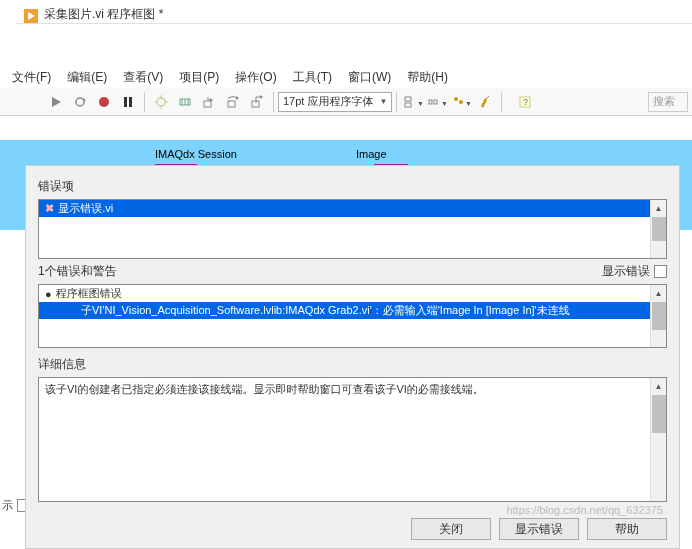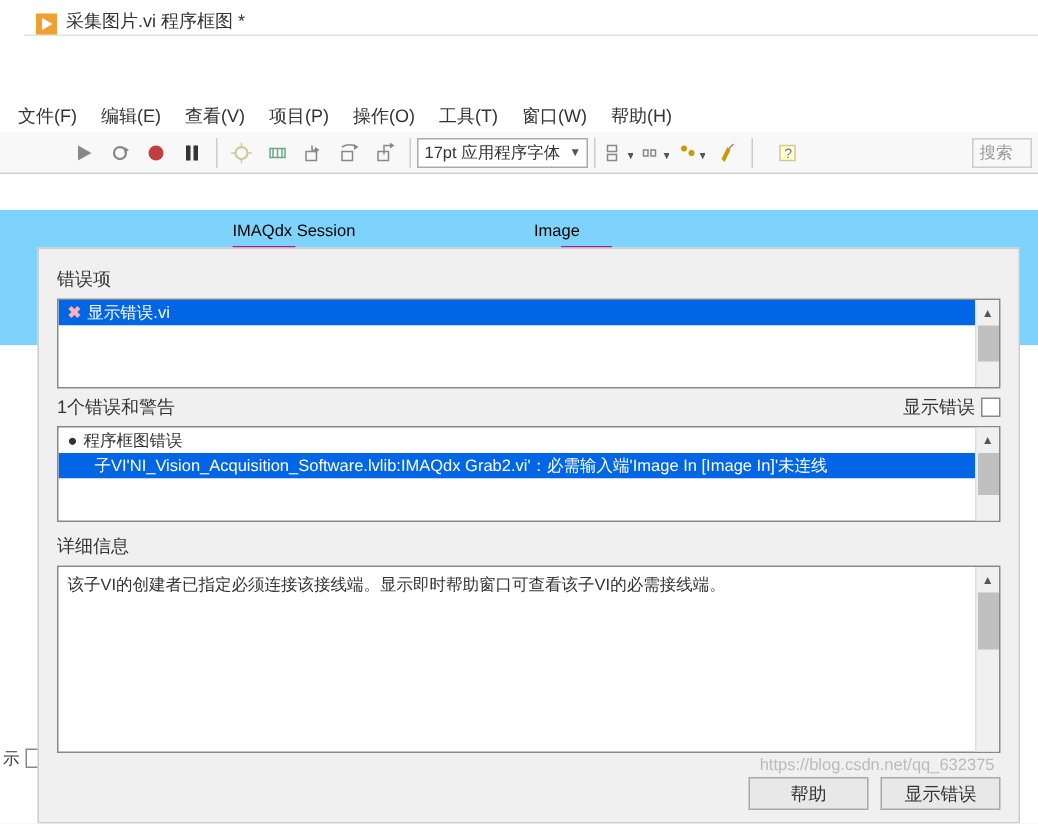--- a/index.html
+++ b/index.html
@@ -32,21 +32,21 @@
     .dlg-titlebar-icon { width: 14px; height: 14px; background: #f0a030; margin-right: 6px; display: inline-flex; align-items: center; justify-content: center; }
     .dlg-wincontrols { margin-left: auto; display: flex; gap: 0; }
     .dlg-winbtn { width: 40px; height: 28px; display: flex; align-items: center; justify-content: center; cursor: pointer; color: #666; }
     
     .dlg-body { flex: 1; padding: 8px 12px; display: flex; flex-direction: column; overflow: hidden; }
     .section-label { font-size: 12px; margin: 4px 0; }
     .listbox { border: 1px solid #888; background: #fff; position: relative; }
     .listbox-content { overflow: hidden; }
     .list-row { padding: 1px 6px; font-size: 11px; display: flex; align-items: center; }
     .list-row.selected { background: #0066e5; color: #fff; }
-    .list-row.sub { padding-left: 24px; }
+    .list-row.sub { padding-left: 42px; }
     .list-row .x { color: #d04040; font-weight: bold; margin-right: 4px; }
     .list-row.selected .x { color: #ffb0b0; }
     .list-row .bullet { margin-right: 4px; }
     .scrollbar { position: absolute; right: 0; top: 0; bottom: 0; width: 16px; background: #f0f0f0; border-left: 1px solid #ddd; }
     .scrollbar .thumb { background: #c0c0c0; width: 14px; margin: 1px; border-radius: 0; }
     .scrollbar .arrow { height: 16px; display: flex; align-items: center; justify-content: center; font-size: 8px; color: #555; }
     
     .row-flex { display: flex; align-items: center; margin: 4px 0; }
     .checkbox { width: 13px; height: 13px; border: 1px solid #888; background: #fff; margin-left: 4px; }
     
@@ -272,18 +272,19 @@
     <div class="textbox" style="flex:1;min-height:70px">
       <span>该子VI的创建者已指定必须连接该接线端。显示即时帮助窗口可查看该子VI的必需接线端。</span>
       <div class="scrollbar">
         <div class="arrow">▲</div>
         <div class="thumb" style="height:38px"></div>
       </div>
     </div>
   </div>
 
   <div class="dlg-buttons">
+    <span class="btn">关闭</span>
+    <span class="btn">显示错误</span>
     <span class="btn">帮助</span>
-    <span class="btn">显示错误</span>
   </div>
 
   <div class="watermark">https://blog.csdn.net/qq_632375</div>
 </div>
 
 </body></html>

